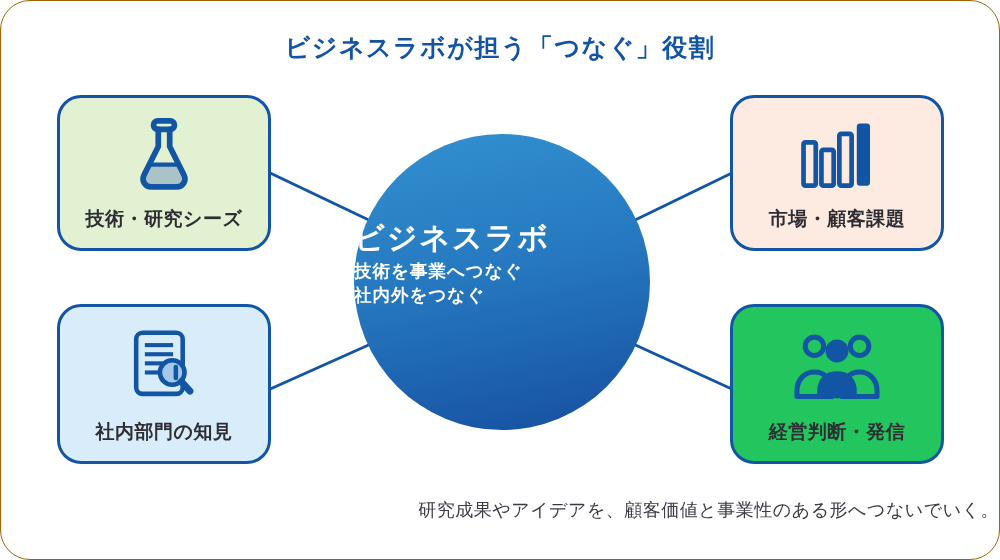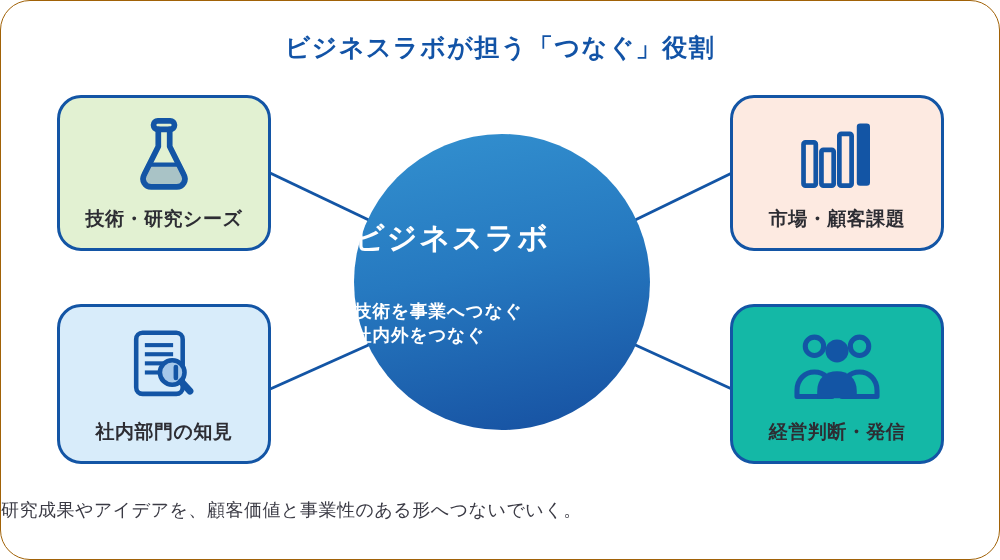--- a/index.html
+++ b/index.html
@@ -34,24 +34,24 @@
   .s{stroke:var(--accent);fill:none;}
   .f{fill:var(--accent);stroke:none;}
   .liquid{fill:var(--flask-liquid);stroke:var(--accent);stroke-width:4.5;stroke-linejoin:round;}
   .lens{fill:var(--lens-fill);stroke:var(--accent);stroke-width:5;}
   .center-circle{
     position:absolute;left:353px;top:133px;width:296px;height:296px;border-radius:50%;
     background:linear-gradient(168deg,var(--circle-top) 0%,#2679c0 45%,var(--circle-bottom) 100%);
     color:#fff;text-align:left;
   }
   .center-title{margin-top:84px;font-size:30px;font-weight:700;letter-spacing:2px;}
-  .center-sub1{margin-top:40px;font-size:17.5px;font-weight:700;letter-spacing:1px;}
+  .center-sub1{font-size:17.5px;font-weight:700;letter-spacing:1px;}
   .center-sub2{margin-top:0;font-size:17.5px;font-weight:700;letter-spacing:1px;}
   .caption{
-    position:absolute;left:0;right:0;top:497px;margin:0;text-align:left;
+    position:absolute;left:0;right:0;top:497px;margin:0;text-align:right;
     font-size:18px;color:var(--caption-text);letter-spacing:0.5px;
   }
 </style>
 </head>
 <body>
 
 <div class="canvas">
 
   <h1 class="title">ビジネスラボが担う「つなぐ」役割</h1>
 
@@ -94,21 +94,21 @@
         <line class="s" stroke-width="4.5" x1="13" y1="37" x2="44" y2="37"></line>
         <line class="s" stroke-width="4.5" x1="13" y1="47" x2="40" y2="47"></line>
         <circle class="lens" cx="43" cy="47" r="13.5"></circle>
         <rect class="f" x="44.5" y="38.5" width="5" height="17" rx="2.5"></rect>
         <line class="s" stroke-width="7.5" stroke-linecap="round" x1="53" y1="57" x2="62.5" y2="67.5"></line>
       </svg>
     </div>
     <div class="label">社内部門の知見</div>
   </div>
 
-  <div class="node node-br" style="background-color: #14b8a6;">
+  <div class="node node-br" style="background-color: #22c55e;">
     <div class="iconwrap">
       <svg width="92" height="72" viewBox="0 0 100 78" aria-hidden="true">
         <circle class="s" stroke-width="5.5" cx="25.5" cy="16.5" r="10"></circle>
         <circle class="s" stroke-width="5.5" cx="74.5" cy="16.5" r="10"></circle>
         <path class="s" stroke-width="5.5" stroke-linejoin="round" d="M6.5 71 v-6.5 c0-12 8.5-20 19-20 s19 8 19 20 V71 z"></path>
         <path class="s" stroke-width="5.5" stroke-linejoin="round" d="M55.5 71 v-6.5 c0-12 8.5-20 19-20 s19 8 19 20 V71 z"></path>
         <circle class="f" cx="50" cy="21.5" r="12.5"></circle>
         <path class="f" d="M28.5 73 v-8 c0-13.5 9-21.5 21.5-21.5 s21.5 8 21.5 21.5 v8 z"></path>
       </svg>
     </div>

